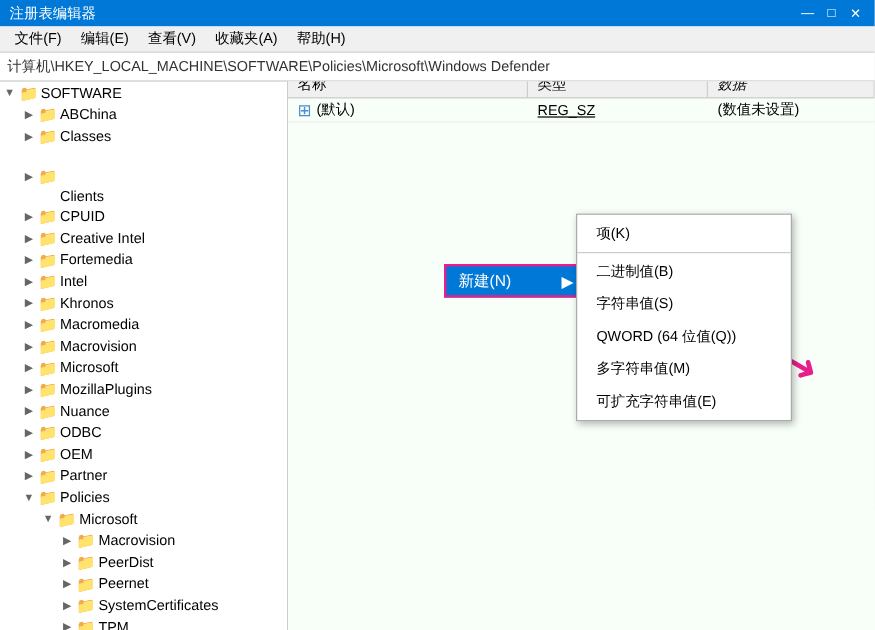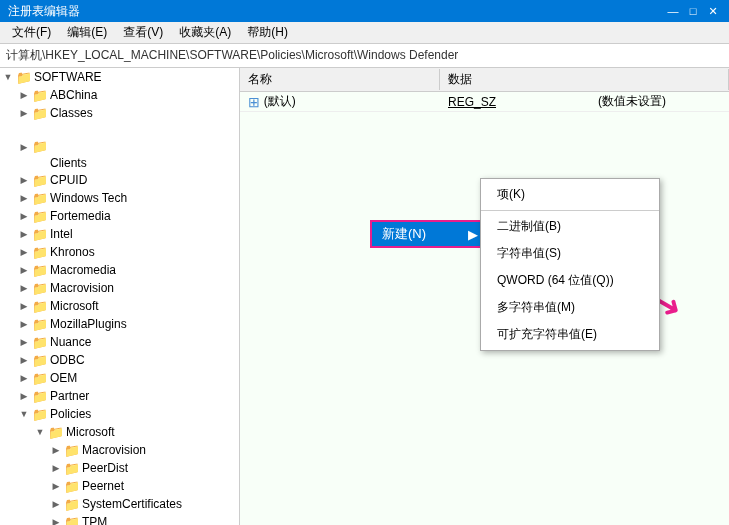--- a/index.html
+++ b/index.html
@@ -131,32 +131,32 @@
       background: #f8fff8;
       position: relative;
       overflow: hidden;
     }
 
     
     .table-header {
       display: flex;
       background: #f0f0f0;
       border-bottom: 1px solid #ccc;
-      height: 24px;
-      align-items: center;
+      height: 14px;
+      align-items: flex-end;
     }
     .th {
       padding: 2px 8px;
       font-size: 12px;
       border-right: 1px solid #ccc;
       font-weight: normal;
     }
     .th-name { width: 200px; }
     .th-type { width: 150px; }
-    .th-data { flex: 1; }
+    .th-data { flex: 1; font-style: italic; }
 
     
     .table-row {
       display: flex;
       height: 20px;
       align-items: center;
       border-bottom: 1px solid #eee;
     }
     .td {
       padding: 1px 8px;
@@ -264,21 +264,21 @@
       <div class="tree-item">
         <span class="tree-indent" style="width: 16px;"></span>
         <span class="tree-toggle" style="font-size: 9px; color: rgb(102, 102, 102);">▶</span>
         <span class="tree-icon folder-yellow" style="font-size: 13px;">📁</span>
         <span class="tree-label" style="color: inherit;">CPUID</span>
       </div>
       <div class="tree-item">
         <span class="tree-indent" style="width: 16px;"></span>
         <span class="tree-toggle" style="font-size: 9px; color: rgb(102, 102, 102);">▶</span>
         <span class="tree-icon folder-yellow" style="font-size: 13px;">📁</span>
-        <span class="tree-label" style="color: inherit;">Windows Tech</span>
+        <span class="tree-label" style="color: inherit;">Creative Intel</span>
       </div>
       <div class="tree-item">
         <span class="tree-indent" style="width: 16px;"></span>
         <span class="tree-toggle" style="font-size: 9px; color: rgb(102, 102, 102);">▶</span>
         <span class="tree-icon folder-yellow" style="font-size: 13px;">📁</span>
         <span class="tree-label" style="color: inherit;">Fortemedia</span>
       </div>
       <div class="tree-item">
         <span class="tree-indent" style="width: 16px;"></span>
         <span class="tree-toggle" style="font-size: 9px; color: rgb(102, 102, 102);">▶</span>
@@ -392,20 +392,21 @@
         <span class="tree-toggle" style="font-size: 9px; color: rgb(102, 102, 102);">▶</span>
         <span class="tree-icon folder-yellow" style="font-size: 13px;">📁</span>
         <span class="tree-label" style="color: inherit;">Windows Advanced Th...</span>
       </div>
     </div>
 
   <div class="content-panel">
 
     <div class="table-header">
       <div class="th th-name">名称</div>
+      <div class="th th-type">类型</div>
       <div class="th th-data">数据</div>
     </div>
 
     <div class="table-row">
       <div class="td td-name">
         <span style="color:#4a8fd4; font-size:14px;">⊞</span>
         <span>(默认)</span>
       </div>
       <div class="td td-type">REG_SZ</div>
       <div class="td td-data">(数值未设置)</div>

